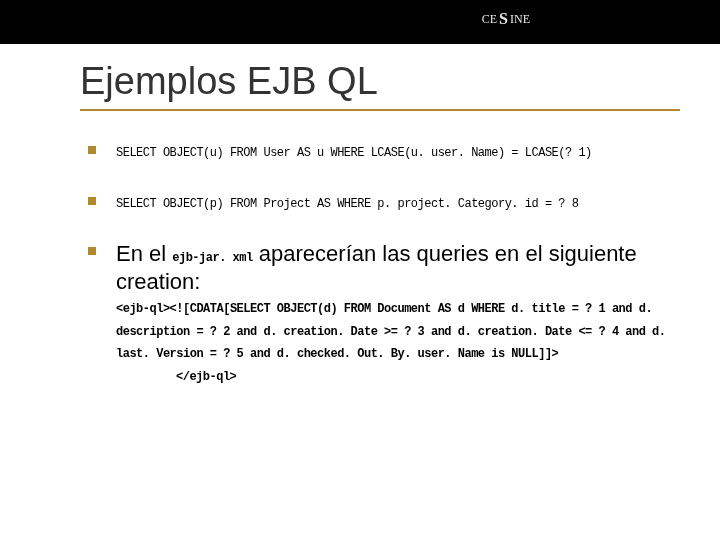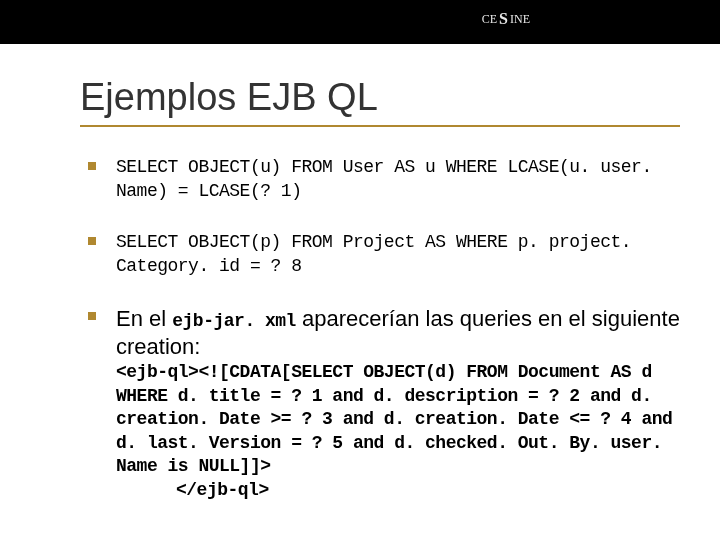--- a/index.html
+++ b/index.html
@@ -55,21 +55,20 @@
   }
   .topbar-logo .big {
     font-size: 16px;
     font-weight: bold;
   }
   .content {
     position: absolute;
     top: 60px;
     left: 80px;
     right: 40px;
-    margin-top: 16px;
   }
   .title {
     font-size: 38px;
     font-weight: normal;
     color: #333;
     font-family: Verdana, Arial, sans-serif;
     border-bottom: 2px solid #b08830;
     padding-bottom: 6px;
     margin-bottom: 28px;
   }
@@ -89,21 +88,21 @@
     content: "";
     position: absolute;
     left: 8px;
     top: 7px;
     width: 8px;
     height: 8px;
     background: #b08830;
   }
   .mono {
     font-family: "Courier New", monospace;
-    font-size: 18px;
+    font-size: 12px;
     letter-spacing: -0.5px;
   }
   .mixed .mono {
     display: inline;
     font-weight: bold;
   }
   .mixed .sans {
     font-family: Verdana, Arial, sans-serif;
     font-size: 22px;
   }

